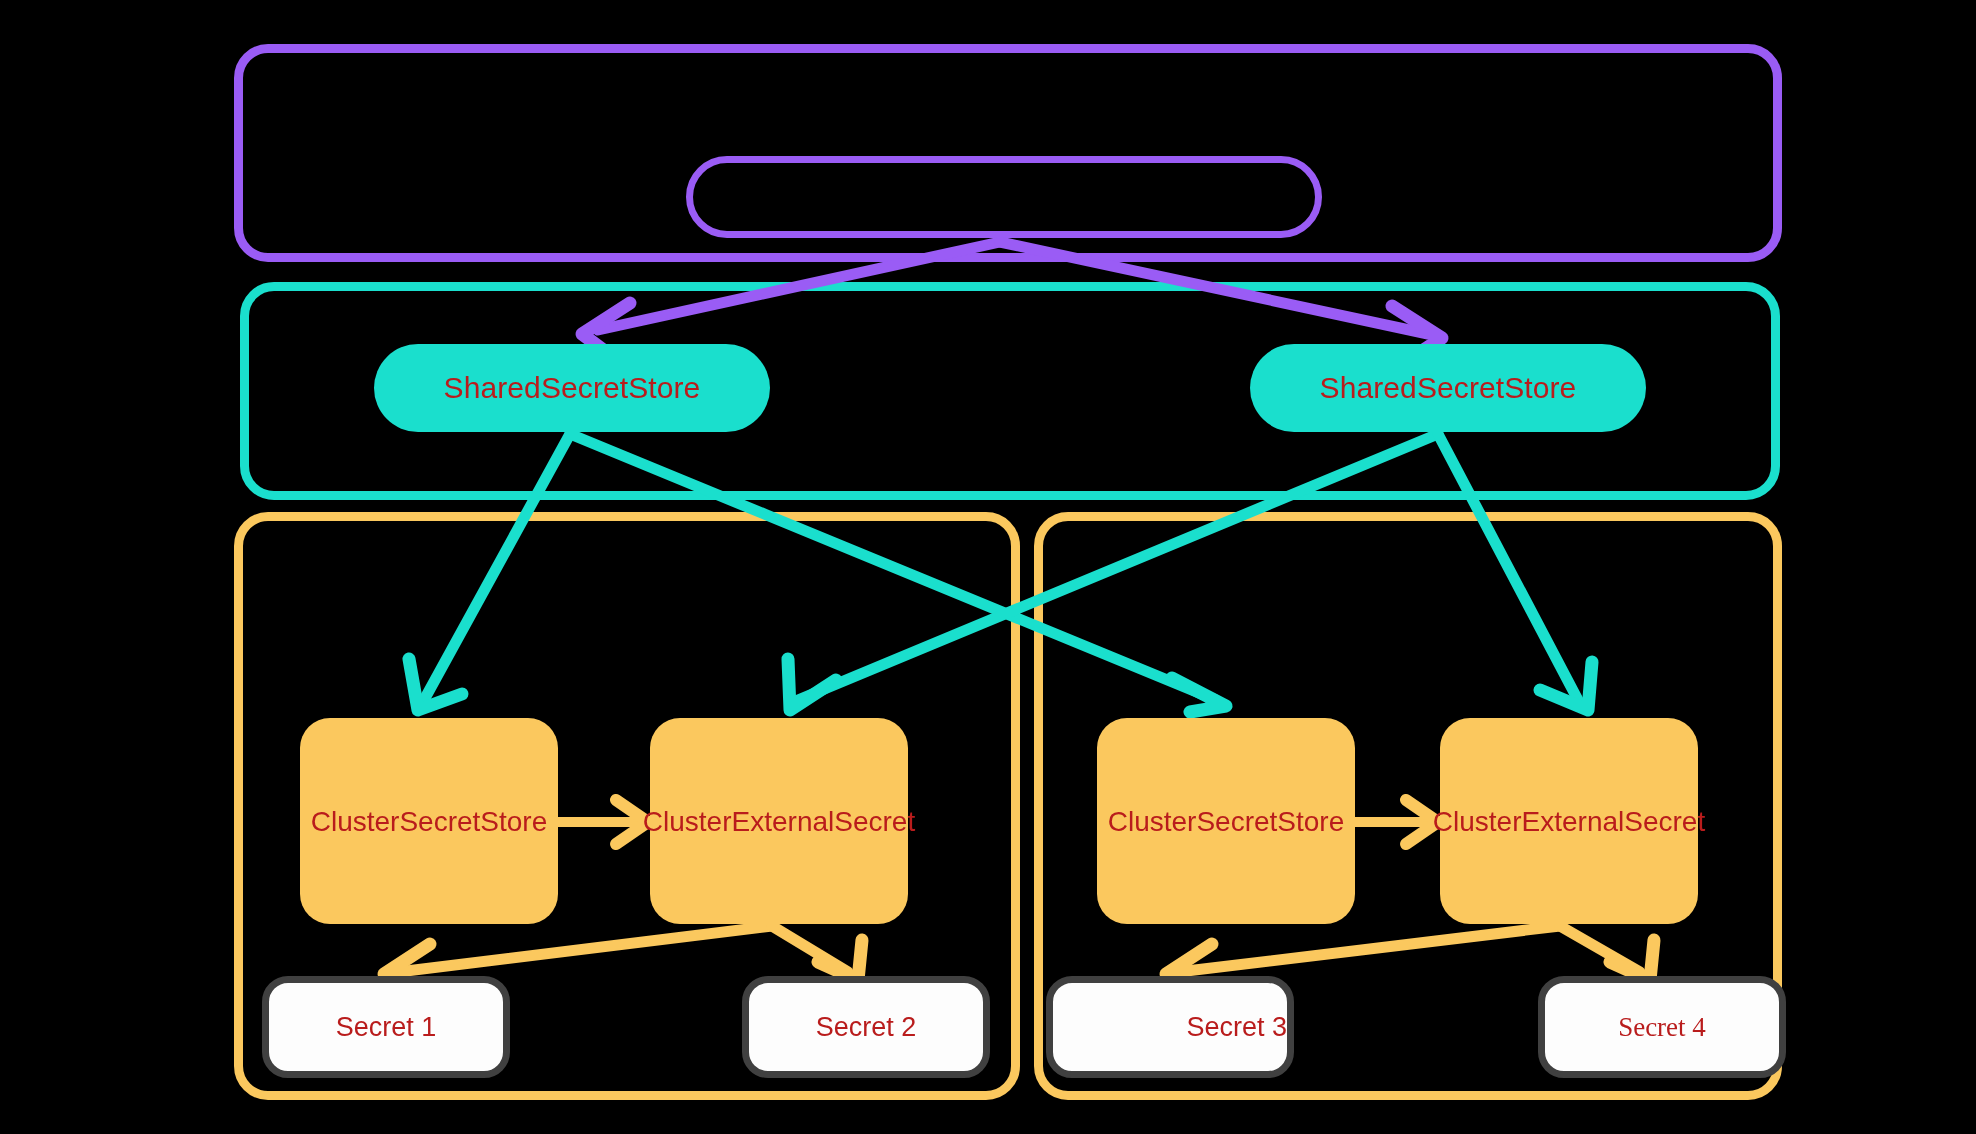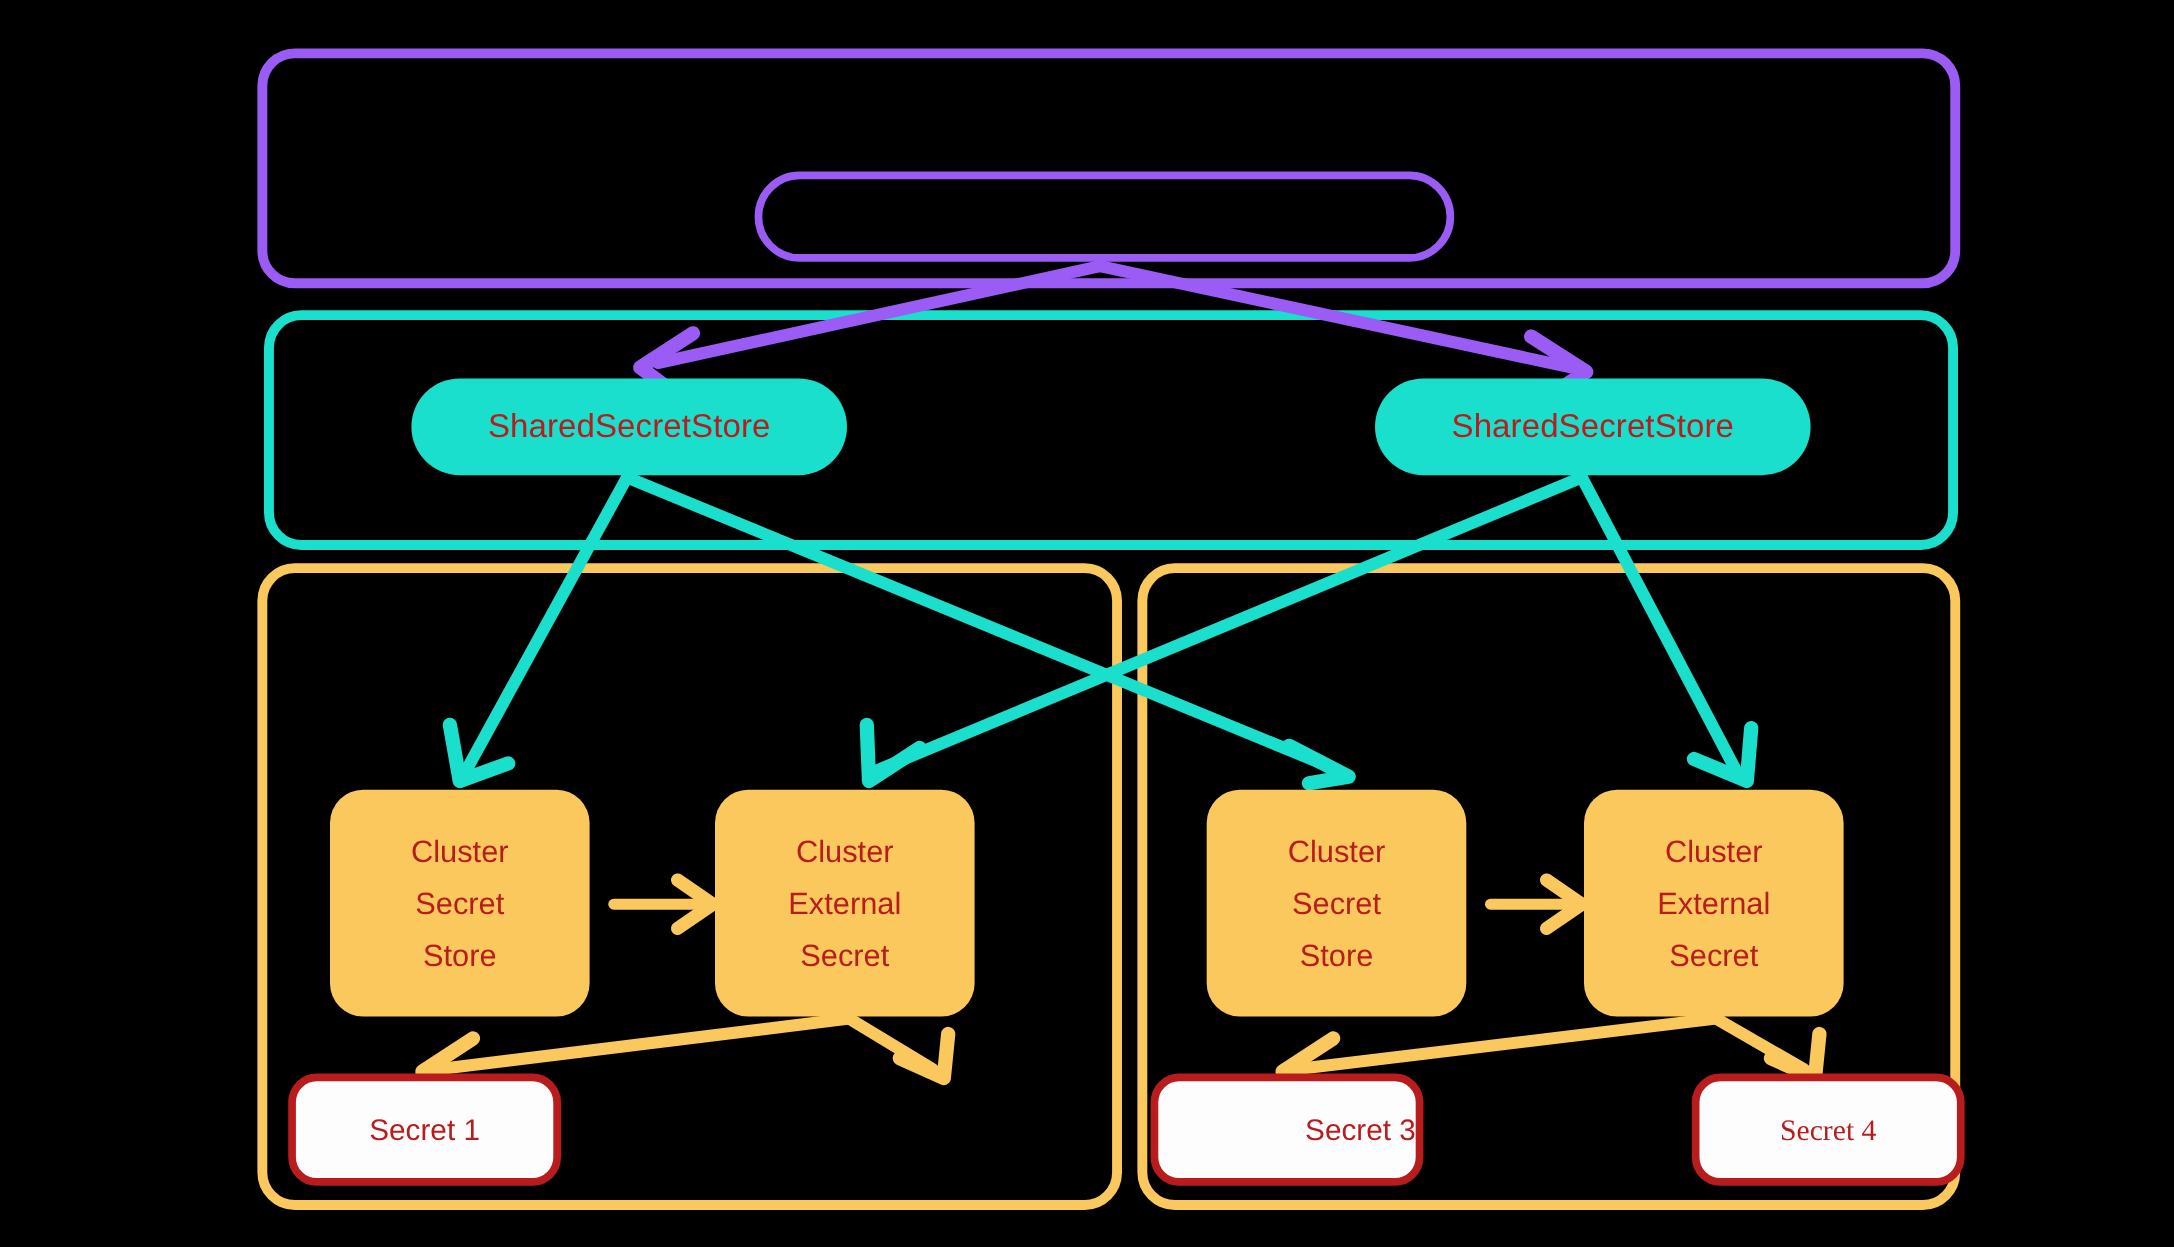--- a/index.html
+++ b/index.html
@@ -110,40 +110,40 @@
     height: 88px;
     border-radius: 46px;
     background: #1adfcd;
     font-size: 30px;
     letter-spacing: 0.1px;
   }
   #node-shared-left  { left: 374px;  top: 344px; width: 396px; }
   #node-shared-right { left: 1250px; top: 344px; width: 396px; }
 
   .node-cluster {
-    width: 236px;
+    width: 258px;
     height: 206px;
     border-radius: 30px;
     background: #fbc85e;
     font-size: 28px;
     line-height: 47px;
-    flex-direction: column;
+    flex-direction: row;
     text-align: right;
   }
   #node-css-left  { left: 300px;  top: 718px; }
   #node-ces-left  { left: 650px;  top: 718px; }
   #node-css-right { left: 1097px; top: 718px; }
   #node-ces-right { left: 1440px; top: 718px; }
 
   .node-secret {
     width: 248px;
     height: 102px;
     border-radius: 26px;
     background: #fdfdfd;
-    border: 7px solid #b91c1c;
+    border: 7px solid #404040;
     font-size: 27px;
     z-index: 9;
   }
   #node-secret-1 { left: 262px;  top: 976px; }
   #node-secret-2 { left: 742px;  top: 976px; }
   #node-secret-3 { left: 1046px; top: 976px; justify-content: flex-end; }
   #node-secret-4 { left: 1538px; top: 976px; font-family: Liberation Serif, serif; }
 
   .cluster-line { display: block; }
 </style>
@@ -249,20 +249,23 @@
   <div class="node node-cluster" id="node-ces-right">
     <span class="cluster-line">Cluster</span>
     <span class="cluster-line">External</span>
     <span class="cluster-line">Secret</span>
   </div>
 
   <div class="node node-secret" id="node-secret-1">
     <span>Secret 1</span>
   </div>
 
+  <div class="node node-secret" id="node-secret-2">
+    <span>Secret 2</span>
+  </div>
 
   <div class="node node-secret" id="node-secret-3">
     <span>Secret 3</span>
   </div>
 
   <div class="node node-secret" id="node-secret-4">
     <span>Secret 4</span>
   </div>
 
 </div>

